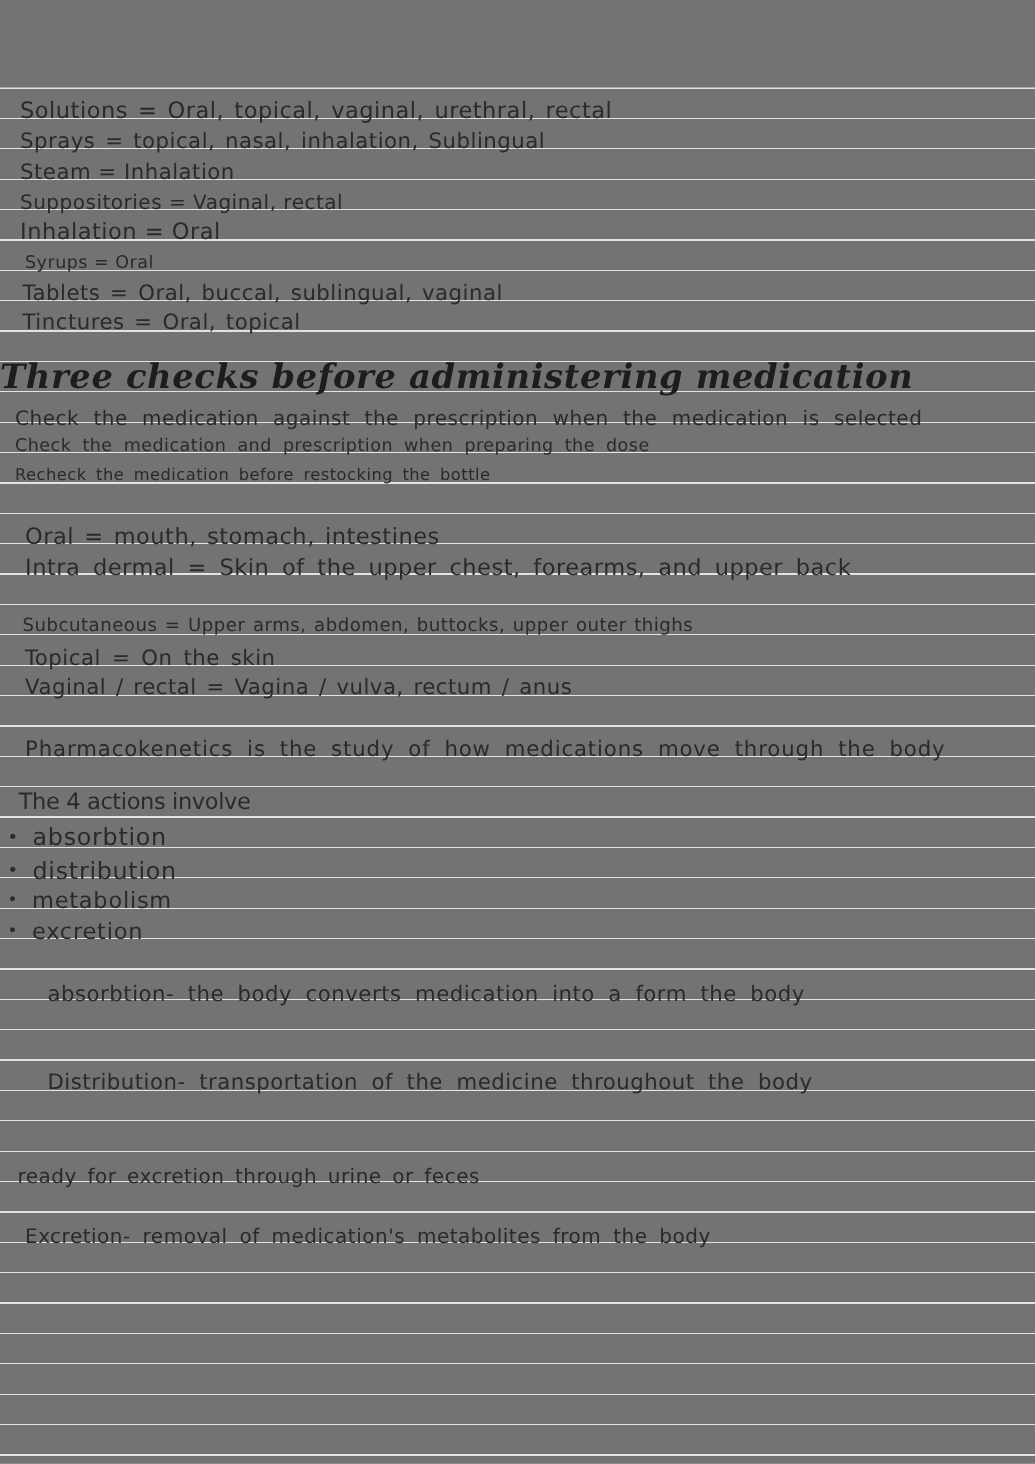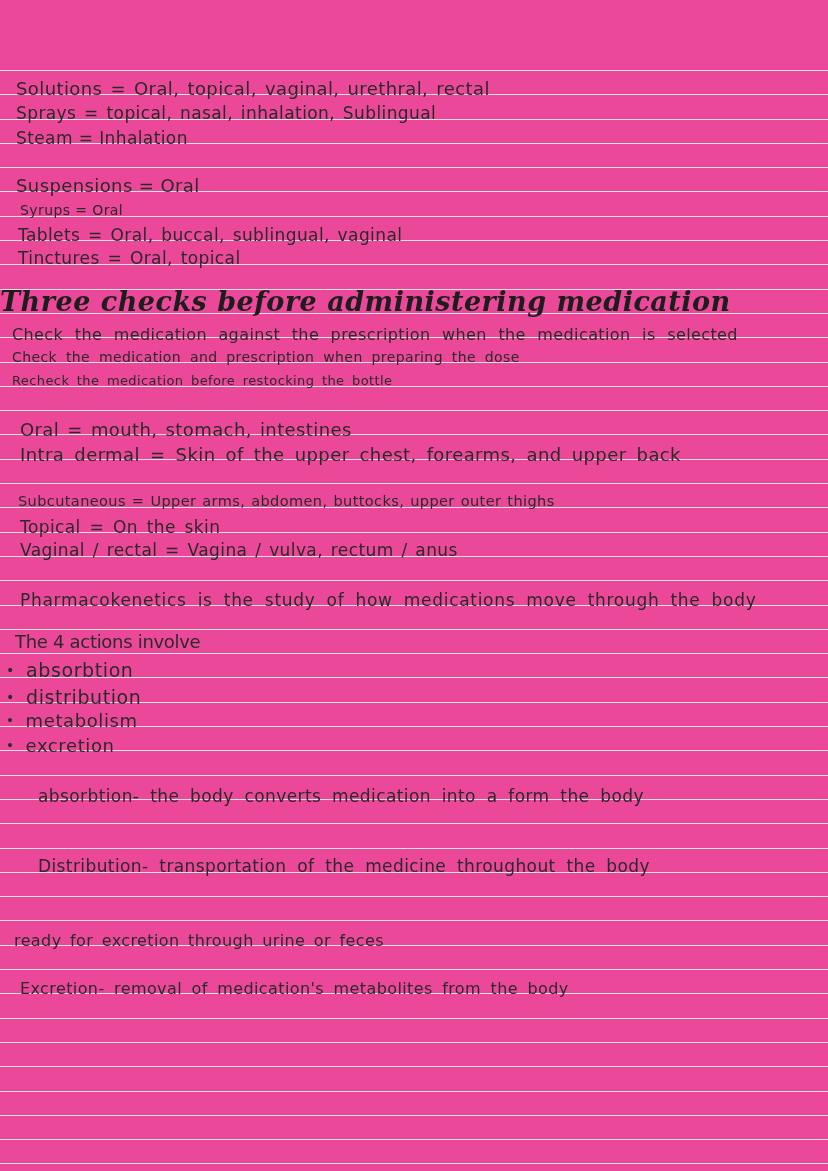--- a/index.html
+++ b/index.html
@@ -5,21 +5,21 @@
   html,body{margin:0;padding:0;}
   body{
     width:828px;height:1171px;
     background:#fdfdfc;
     font-family:"DejaVu Sans", sans-serif;
     overflow:hidden;
   }
   .page{
     position:relative;
     width:828px;height:1171px;
-    background:#ec4899;
+    background:#737373;
   }
   
   .rules{
     position:absolute;left:0;right:0;top:70px;bottom:0;
     background-image:repeating-linear-gradient(
       to bottom,
       #e2e2e0 0px, #e2e2e0 1px,
       transparent 1px, transparent 24.3px
     );
     pointer-events:none;
@@ -59,21 +59,22 @@
 </style>
 </head>
 <body>
 
 <div class="page">
   <div class="rules"></div>
 
   <div class="hw" style="top:79px;left:16px;font-size:18px;word-spacing:2px">Solutions = Oral, topical, vaginal, urethral, rectal</div>
   <div class="hw" style="top:104px;left:16px;font-size:17px;word-spacing:2px">Sprays = topical, nasal, inhalation, Sublingual</div>
   <div class="hw" style="top:129px;left:16px;font-size:17px">Steam = Inhalation</div>
-  <div class="hw" style="top:176px;left:16px;font-size:18px">Suspensions = Oral</div>
+  <div class="hw" style="top:153px;left:16px;font-size:16px">Suppositories = Vaginal, rectal</div>
+  <div class="hw" style="top:176px;left:16px;font-size:18px">Inhalation = Oral</div>
   <div class="hw" style="top:203px;left:20px;font-size:14px">Syrups = Oral</div>
   <div class="hw" style="top:226px;left:18px;font-size:17px;word-spacing:2px">Tablets = Oral, buccal, sublingual, vaginal</div>
   <div class="hw" style="top:249px;left:18px;font-size:17px;word-spacing:2px">Tinctures = Oral, topical</div>
 
   <div class="title" style="top:286px">Three checks before administering medication</div>
   <div class="hw" style="top:326px;left:12px;font-size:16px;word-spacing:6px">Check the medication against the prescription when the medication is selected</div>
   <div class="hw" style="top:350px;left:12px;font-size:14px;word-spacing:4px">Check the medication and prescription when preparing the dose</div>
   <div class="hw" style="top:374px;left:12px;font-size:13px;word-spacing:3px">Recheck the medication before restocking the bottle</div>
 
   <div class="hw" style="top:420px;left:20px;font-size:18px;word-spacing:2px">Oral = mouth, stomach, intestines</div>

